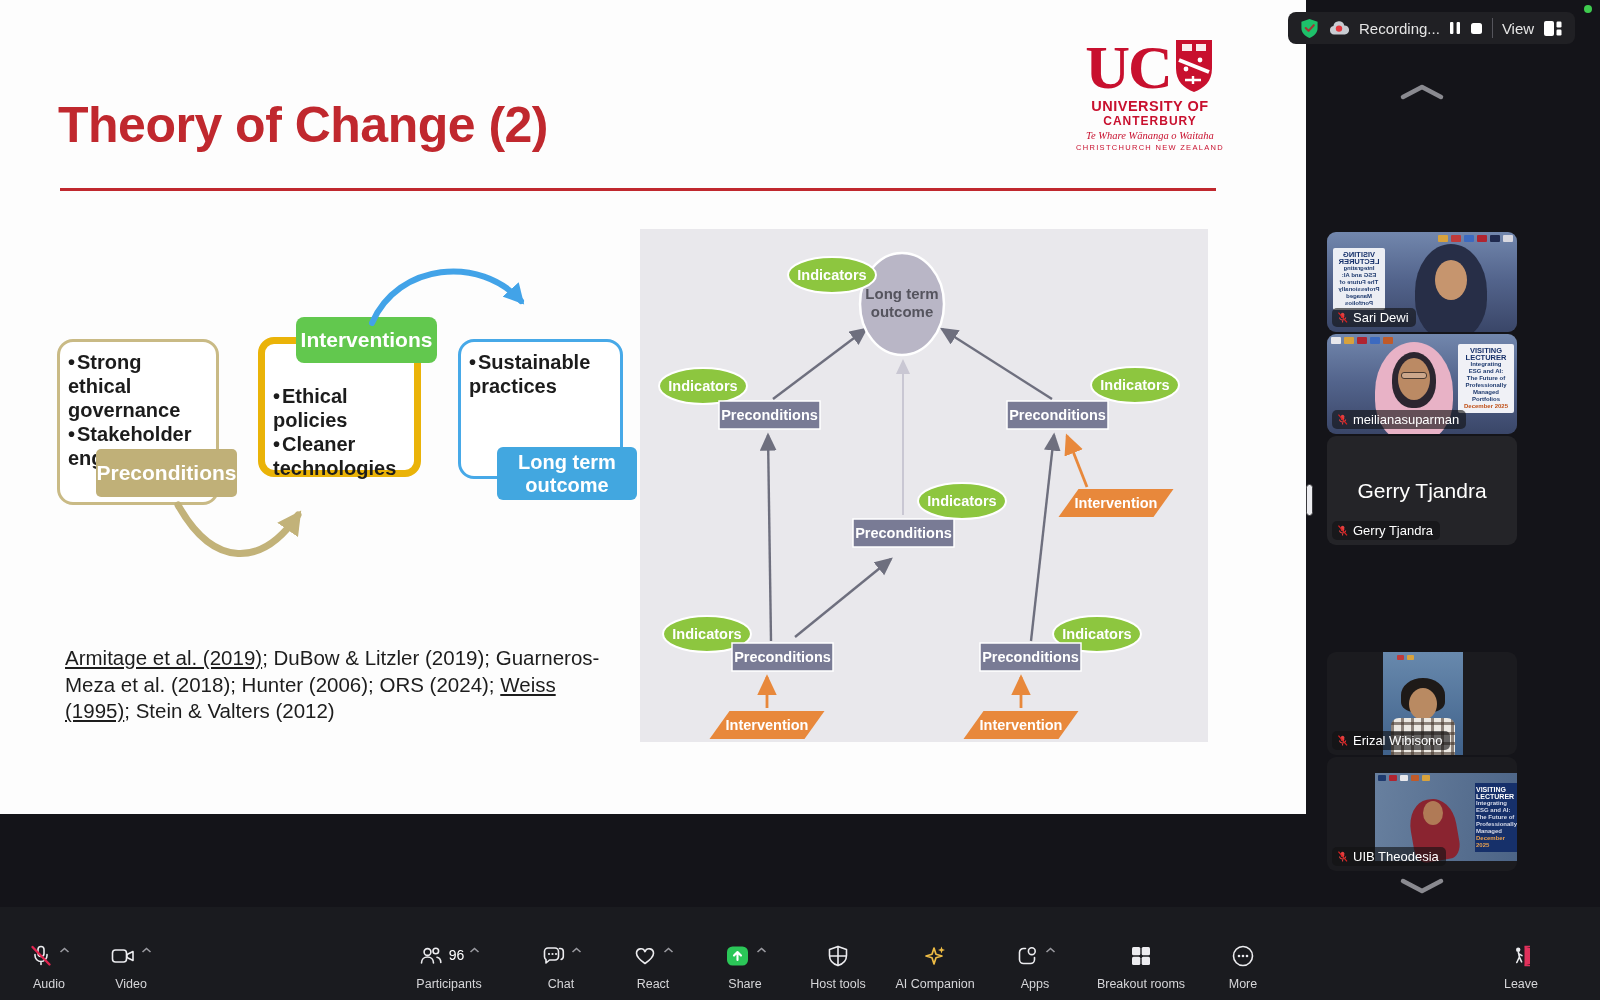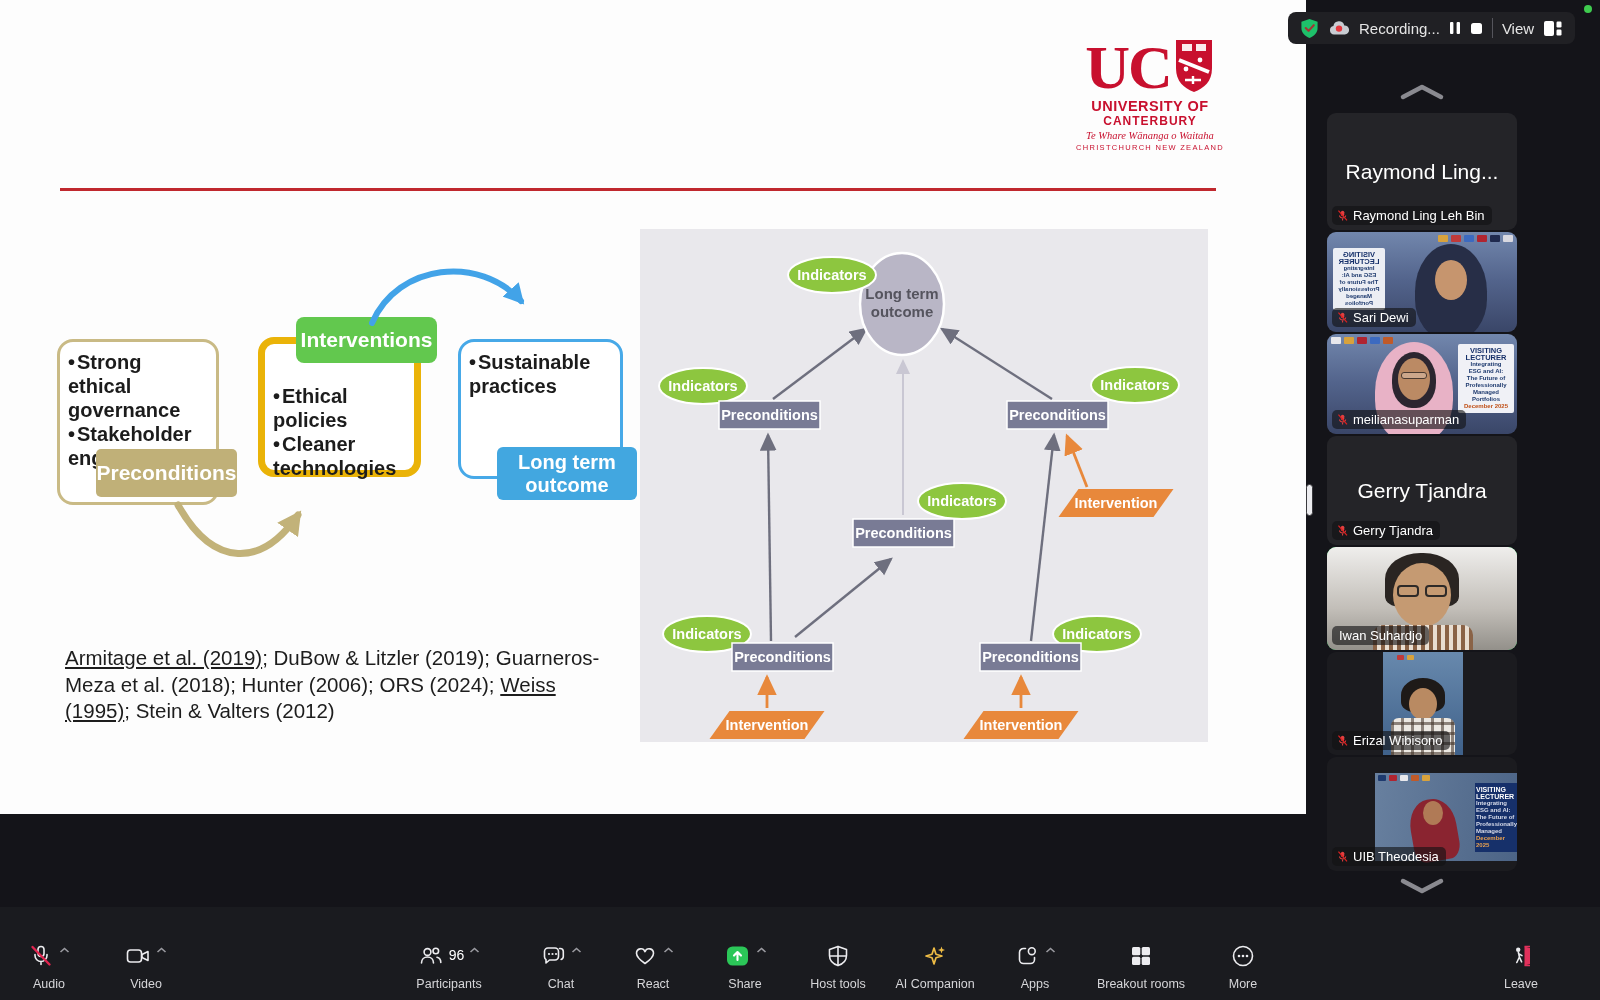--- a/index.html
+++ b/index.html
@@ -74,20 +74,21 @@
   .tbi svg.ic { display:block; }
   .ol { fill:none; stroke:#ececef; stroke-width:1.6; stroke-linecap:round; stroke-linejoin:round; }
   .pcount { color:#fff; font-size:14px; margin-top:4px; }
 </style>
 </head>
 <body>
 
 <div id="app">
 
   <div class="slide">
+    <div class="slide-title">Theory of Change (2)</div>
     <div class="title-rule"></div>
 
     <div class="uc-logo">
       <div class="uc-word">
         <span class="uc-uc">UC</span>
         <svg width="42" height="56" viewBox="0 0 42 56">
           <path d="M3 2 H39 V30 C39 44 31 50 21 54 C11 50 3 44 3 30 Z" fill="#c8102e"></path>
           <path d="M9 6 h10 v7 h-10 z M23 6 h10 v7 h-10 z" fill="#fff" opacity="0.92"></path>
           <path d="M6 22 L36 34" stroke="#fff" stroke-width="4"></path>
           <circle cx="13" cy="31" r="2.4" fill="#fff"></circle>
@@ -257,31 +258,20 @@
       <rect x="13.5" y="1.5" width="5" height="6" rx="1.2" fill="#fff"></rect>
       <rect x="13.5" y="9.5" width="5" height="6" rx="1.2" fill="#fff"></rect>
     </svg>
   </div>
   <div class="cam-dot"></div>
 
   <svg class="sb-chev" style="top:82px;" width="46" height="20">
     <polyline points="4,15 23,5 42,15" fill="none" stroke="#8a8a90" stroke-width="4.5" stroke-linecap="round" stroke-linejoin="round"></polyline>
   </svg>
 
-  <div class="tile" style="top:113px; height:117px;">
-    <div class="big-name">Raymond Ling...</div>
-    <div class="name-pill">
-      <svg width="13" height="13" viewBox="0 0 16 16">
-          <rect x="6" y="2" width="4.2" height="7" rx="2.1" fill="#e04040"></rect>
-          <path d="M4.2 8 a4 4 0 0 0 7.8 0 M8.1 12 v2.2" stroke="#e04040" stroke-width="1.3" fill="none"></path>
-          <line x1="3" y1="2" x2="13.5" y2="14" stroke="#e02020" stroke-width="1.5"></line>
-        </svg>
-      <span>Raymond Ling Leh Bin</span>
-    </div>
-  </div>
 
   <div class="tile" style="top:232px; height:100px;">
     <div class="v-blue"></div>
     <div class="logo-strip" style="right:4px;">
       <i style="background:#d8a23c;"></i>
         <i style="background:#c03a3a;"></i>
         <i style="background:#3c6ac0;"></i>
         <i style="background:#b02430;"></i>
         <i style="background:#202a4e;"></i>
         <i style="background:#d8d8e0;"></i>
@@ -349,33 +339,20 @@
     <div class="name-pill">
       <svg width="13" height="13" viewBox="0 0 16 16">
           <rect x="6" y="2" width="4.2" height="7" rx="2.1" fill="#e04040"></rect>
           <path d="M4.2 8 a4 4 0 0 0 7.8 0 M8.1 12 v2.2" stroke="#e04040" stroke-width="1.3" fill="none"></path>
           <line x1="3" y1="2" x2="13.5" y2="14" stroke="#e02020" stroke-width="1.5"></line>
         </svg>
       <span>Gerry Tjandra</span>
     </div>
   </div>
 
-  <div class="tile active" style="top:547px; height:103px;">
-    <div style="position:absolute; inset:0; background:linear-gradient(180deg,#efeeec,#c2beb8 60%,#93908a);"></div>
-    <div>
-      <div style="position:absolute; left:58px; top:6px; width:74px; height:54px; background:#2a2522; border-radius:48% 48% 20% 20%;"></div>
-      <div class="sil-face" style="left:66px; top:16px; width:58px; height:64px; background:#c59a72;"></div>
-      <div style="position:absolute; left:70px; top:38px; width:22px; height:12px; border:2.5px solid #2e2a28; border-radius:4px;"></div>
-      <div style="position:absolute; left:98px; top:38px; width:22px; height:12px; border:2.5px solid #2e2a28; border-radius:4px;"></div>
-      <div style="position:absolute; left:46px; top:78px; width:100px; height:25px; background:repeating-linear-gradient(90deg,#8a6347 0 4px,#e9ded2 4px 8px); border-radius:10px 10px 0 0;"></div>
-    </div>
-    <div class="name-pill nomic">
-      <span>Iwan Suhardjo</span>
-    </div>
-  </div>
 
   <div class="tile" style="top:652px; height:103px; background:#1b1b1f;">
     <div style="position:absolute; left:56px; top:0; width:80px; height:103px; background:linear-gradient(180deg,#6889ad,#3f618a);">
       <div class="logo-strip" style="left:14px;">
           <i style="background:#c03a3a; width:7px; height:5px;"></i>
           <i style="background:#d8a23c; width:7px; height:5px;"></i>
         </div>
       <div style="position:absolute; left:18px; top:26px; width:44px; height:34px; background:#1e1a18; border-radius:50% 50% 30% 30%;"></div>
       <div class="sil-face" style="left:26px; top:36px; width:28px; height:32px; background:#b98a62;"></div>
       <div style="position:absolute; left:8px; top:66px; width:64px; height:37px; background:#ece8e2; background-image:repeating-linear-gradient(90deg,rgba(60,45,35,0.55) 0 3px,transparent 3px 10px),repeating-linear-gradient(0deg,rgba(60,45,35,0.55) 0 3px,transparent 3px 10px); border-radius:8px 8px 0 0;"></div>
@@ -435,21 +412,21 @@
           <path class="ol" d="M7 11.5 v1 a6 6 0 0 0 12 0 v-1 M13 18.5 v3"></path>
           <line x1="4.5" y1="4" x2="21.5" y2="21.5" stroke="#e0254f" stroke-width="2.4" stroke-linecap="round"></line>
         </svg>
         <svg width="11" height="7" style="margin-top:4px;">
             <polyline points="1.5,5 5.5,1.5 9.5,5" fill="none" stroke="#9b9ba1" stroke-width="1.6"></polyline>
           </svg>
       </div>
       <span>Audio</span>
     </div>
 
-    <div class="tbi" style="left:112px; width:68px;">
+    <div class="tbi" style="left:97px; width:68px;">
       <div class="row">
         <svg class="ic" width="26" height="26" viewBox="0 0 26 26">
           <rect class="ol" x="2.5" y="7" width="14" height="12" rx="3"></rect>
           <path class="ol" d="M17 11.5 L23 8.5 V17.5 L17 14.5 Z"></path>
         </svg>
         <svg width="11" height="7" style="margin-top:4px;">
             <polyline points="1.5,5 5.5,1.5 9.5,5" fill="none" stroke="#9b9ba1" stroke-width="1.6"></polyline>
           </svg>
       </div>
       <span>Video</span>

